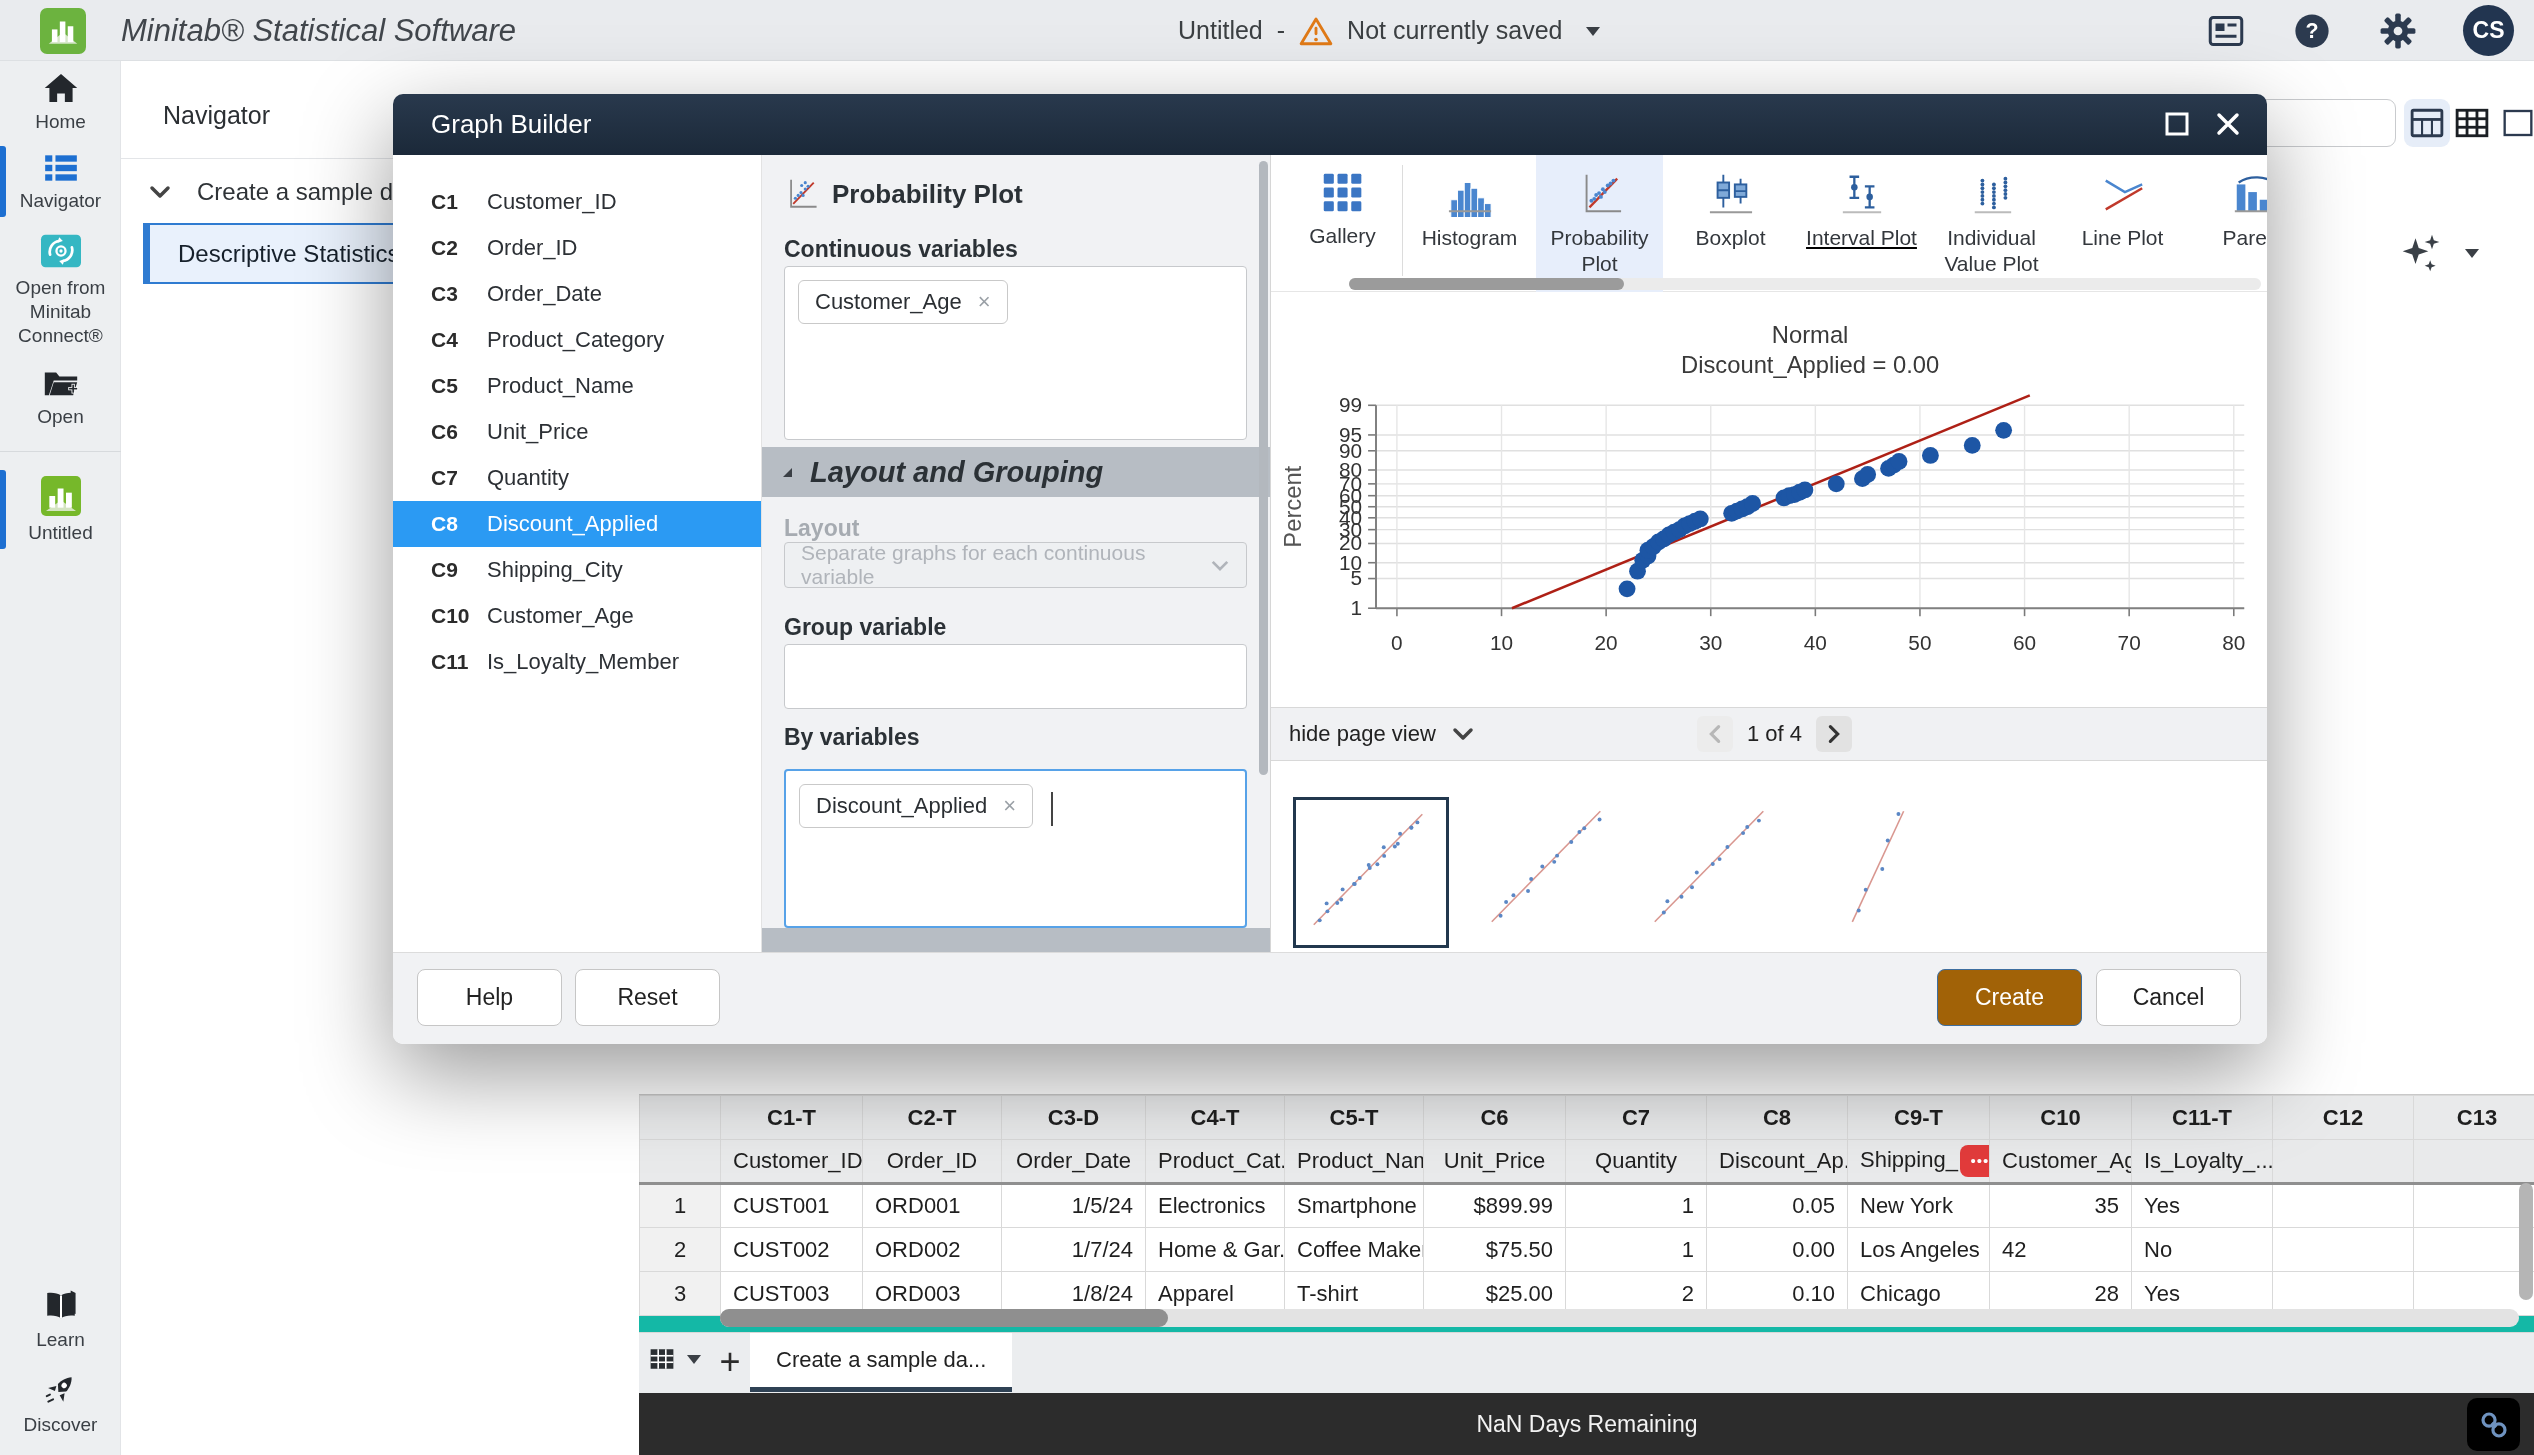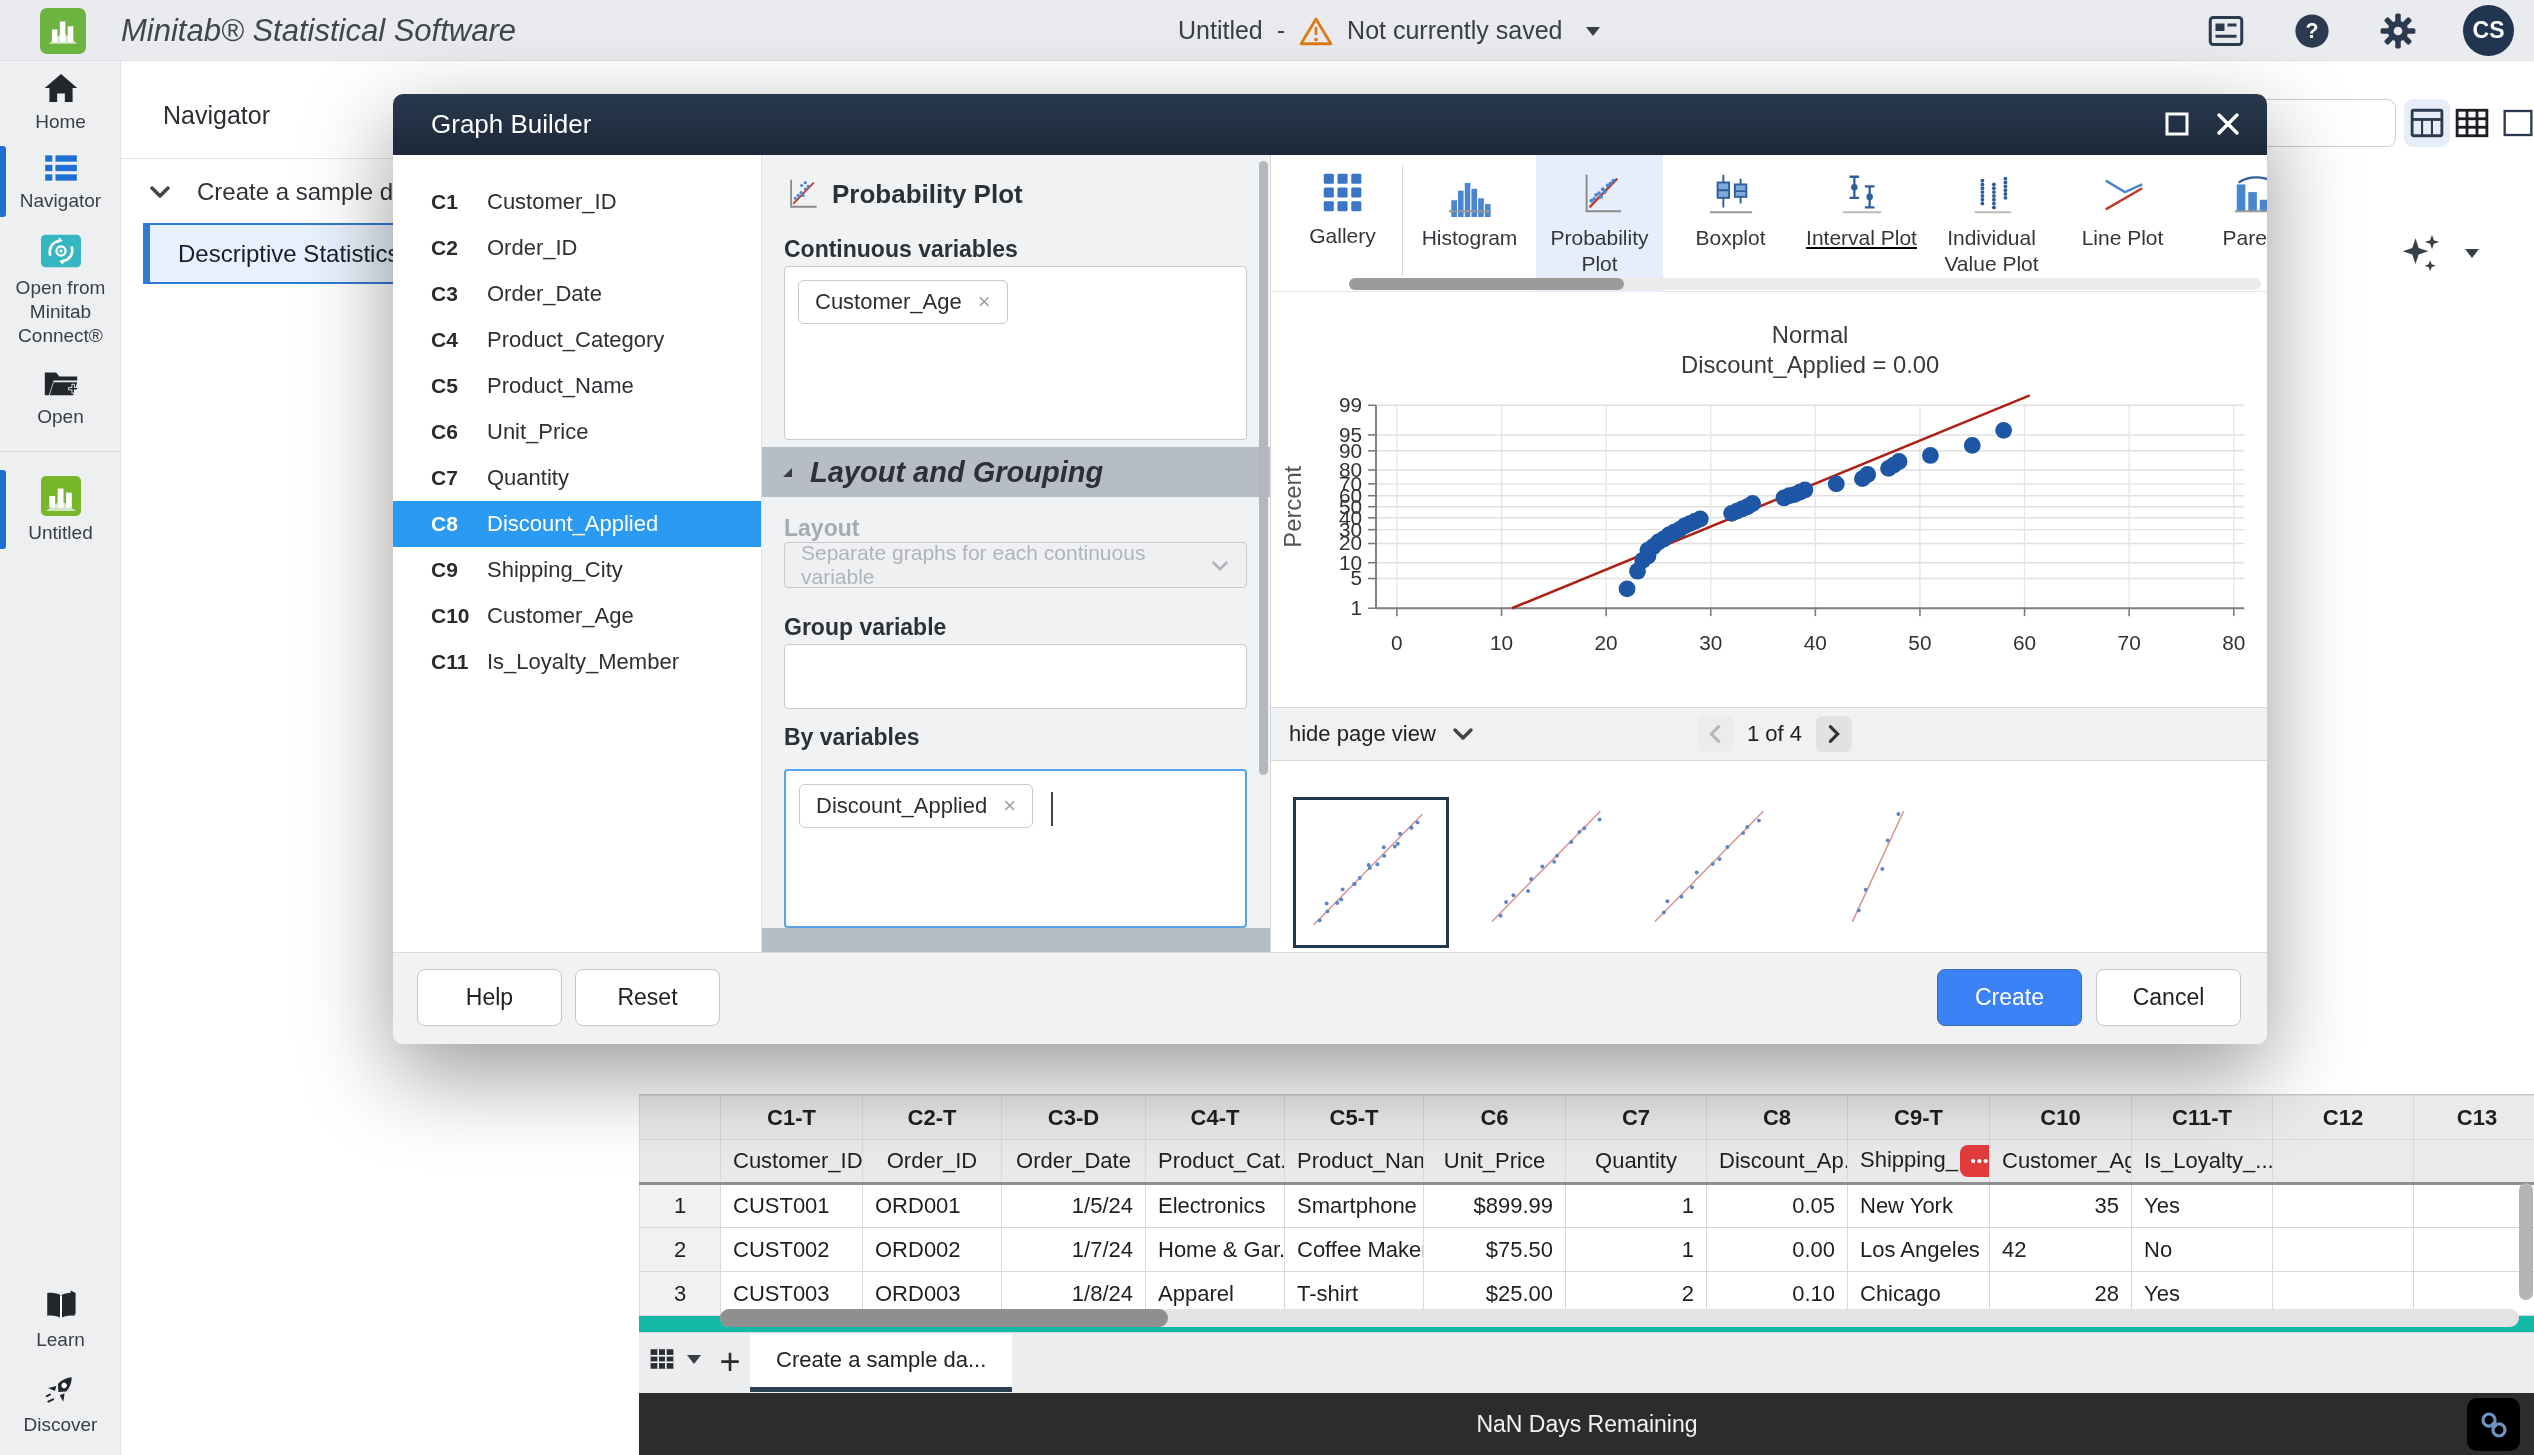--- a/index.html
+++ b/index.html
@@ -115,21 +115,21 @@
   .pg-btn{width:36px;height:36px;border-radius:6px;display:flex;align-items:center;justify-content:center;cursor:pointer;}
   .pg-btn.dis{background:#ececec;}
   .pg-btn.en{background:#e2e2e2;}
   #pager .txt{font-size:22px;color:#222;}
   #thumbs{position:absolute;left:0;top:637px;width:997px;height:160px;}
   .pv-thumb{position:absolute;top:5px;cursor:pointer;}
   .pv-thumb.sel{background:#fff;border:3px solid #22384e;}
 
   #dlg-footer{position:absolute;left:0;top:858px;width:1874px;height:92px;background:#f1f2f4;border-top:1px solid #dcdcdc;padding-left:32px;}
   .dlg-btn{position:absolute;top:16px;height:57px;border-radius:8px;border:1px solid #c6c6c6;background:#fff;font-size:23px;color:#222;display:flex;align-items:center;justify-content:center;cursor:pointer;}
-  .dlg-btn.primary{background:#3b82f6;border-color:#3e6e9f;color:#fff;}
+  .dlg-btn.primary{background:#a16207;border-color:#3e6e9f;color:#fff;}
 
   svg{display:block;}
   .chev{stroke:#444;stroke-width:3.5;fill:none;stroke-linecap:round;stroke-linejoin:round;}
 </style>
 </head>
 <body>
 
 <div id="root">
 
   <div id="workspace" class="abs">

